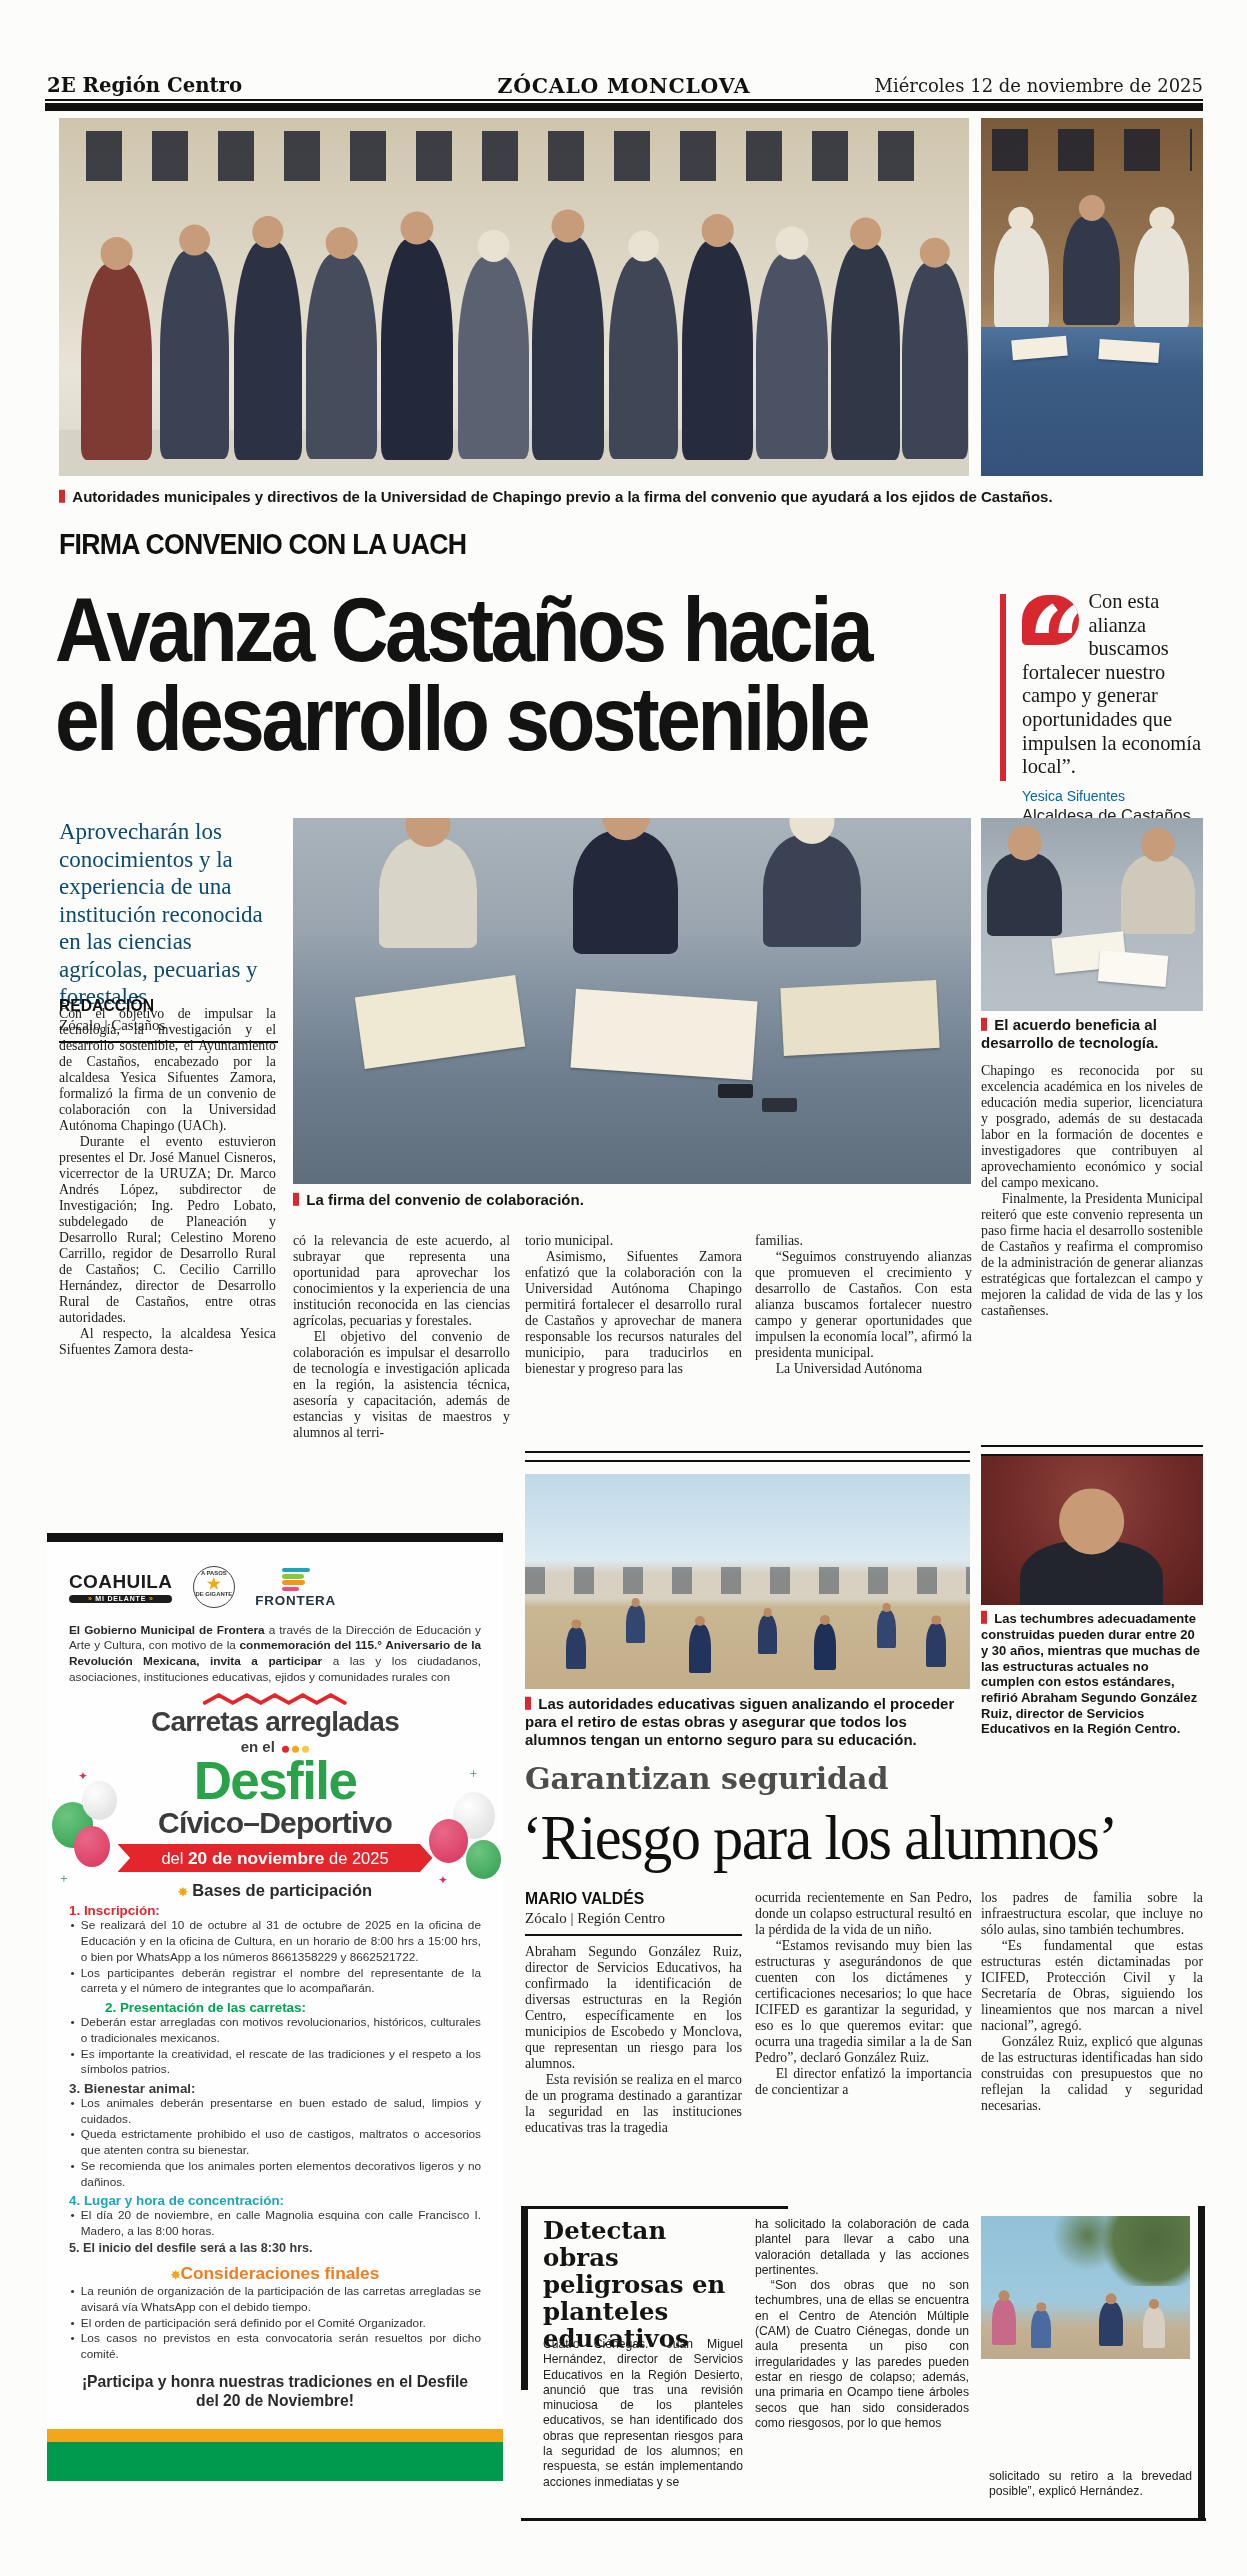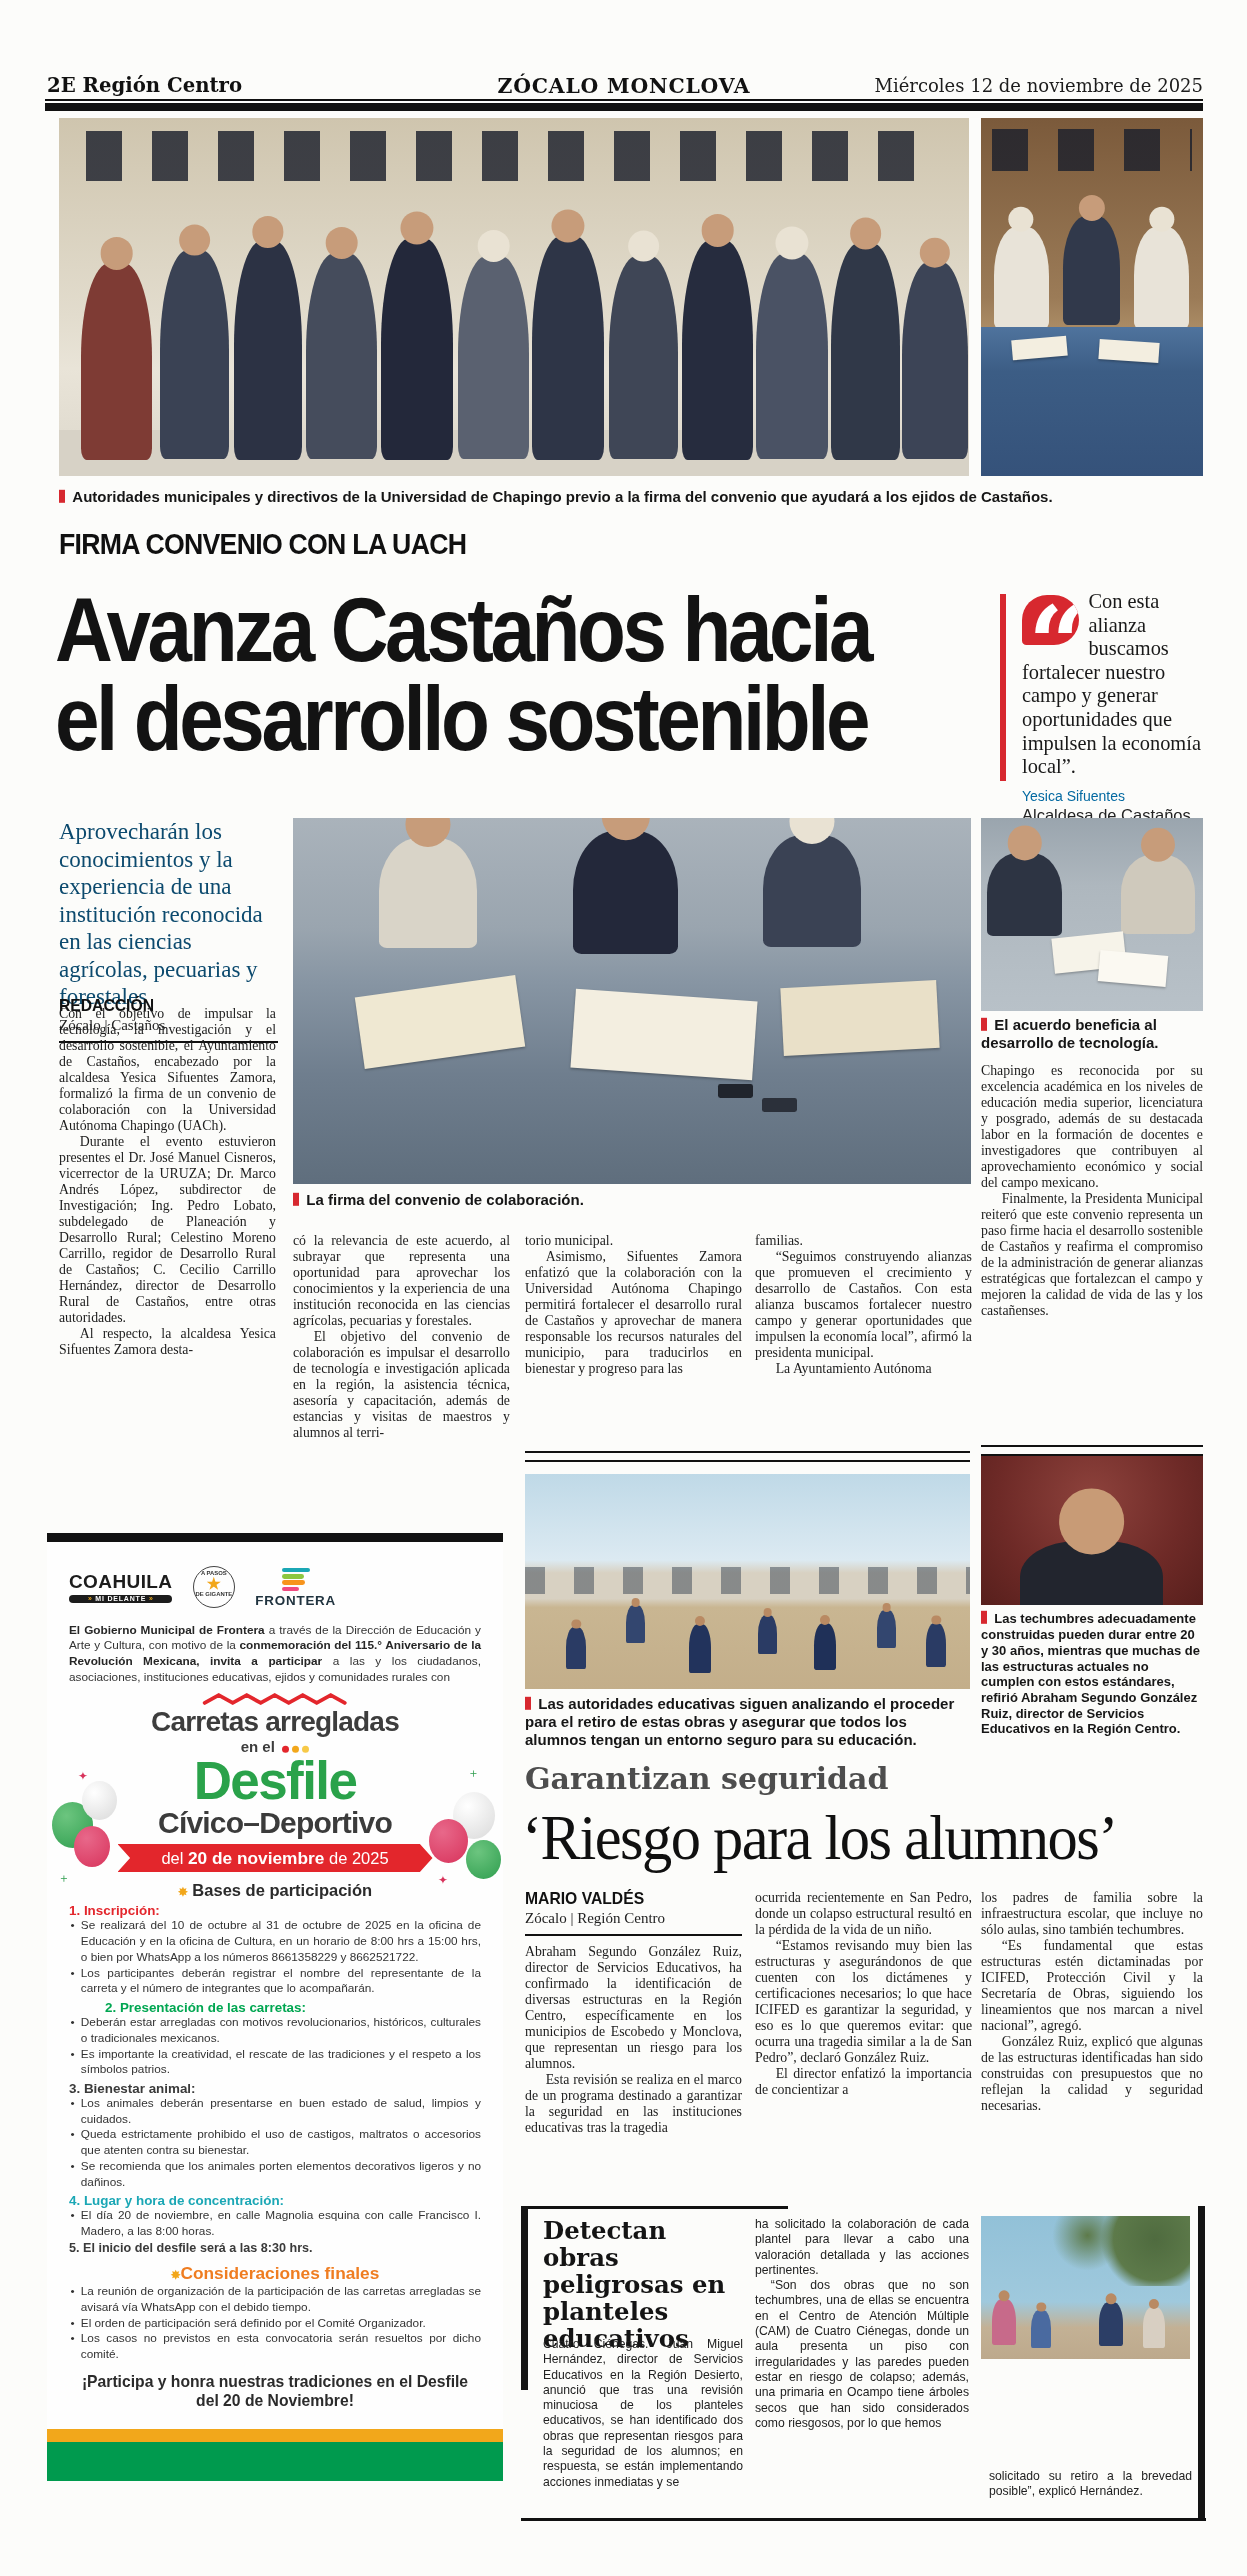--- a/index.html
+++ b/index.html
@@ -194,21 +194,21 @@
       <p class="para">có la relevancia de este acuerdo, al subrayar que representa una oportunidad para aprovechar los conocimientos y la experiencia de una institución reconocida en las ciencias agrícolas, pecuarias y forestales.</p>
       <p class="para">El objetivo del convenio de colaboración es impulsar el desarrollo de tecnología e investigación aplicada en la región, la asistencia técnica, asesoría y capacitación, además de estancias y visitas de maestros y alumnos al terri-</p>
     </div>
   <div class="abs col" style="left:525px;top:1233px;width:217px;">
       <p class="para">torio municipal.</p>
       <p class="para">Asimismo, Sifuentes Zamora enfatizó que la colaboración con la Universidad Autónoma Chapingo permitirá fortalecer el desarrollo rural de Castaños y aprovechar de manera responsable los recursos naturales del municipio, para traducirlos en bienestar y progreso para las</p>
     </div>
   <div class="abs col" style="left:755px;top:1233px;width:217px;">
       <p class="para">familias.</p>
       <p class="para">“Seguimos construyendo alianzas que promueven el crecimiento y desarrollo de Castaños. Con esta alianza buscamos fortalecer nuestro campo y generar oportunidades que impulsen la economía local”, afirmó la presidenta municipal.</p>
-      <p class="para">La Ayuntamiento Autónoma</p>
+      <p class="para">La Universidad Autónoma</p>
     </div>
   <div class="abs col" style="left:981px;top:1063px;width:222px;">
       <p class="para">Chapingo es reconocida por su excelencia académica en los niveles de educación media superior, licenciatura y posgrado, además de su destacada labor en la formación de docentes e investigadores que contribuyen al aprovechamiento económico y social del campo mexicano.</p>
       <p class="para">Finalmente, la Presidenta Municipal reiteró que este convenio representa un paso firme hacia el desarrollo sostenible de Castaños y reafirma el compromiso de la administración de generar alianzas estratégicas que fortalezcan el campo y mejoren la calidad de vida de las y los castañenses.</p>
     </div>
 
   <div class="abs dbl-rule" style="left:525px;top:1451px;width:445px;"></div>
   <div class="abs dbl-rule" style="left:981px;top:1445px;width:222px;"></div>
 
   <div class="photo" style="left:525px;top:1474px;width:445px;height:215px;">

